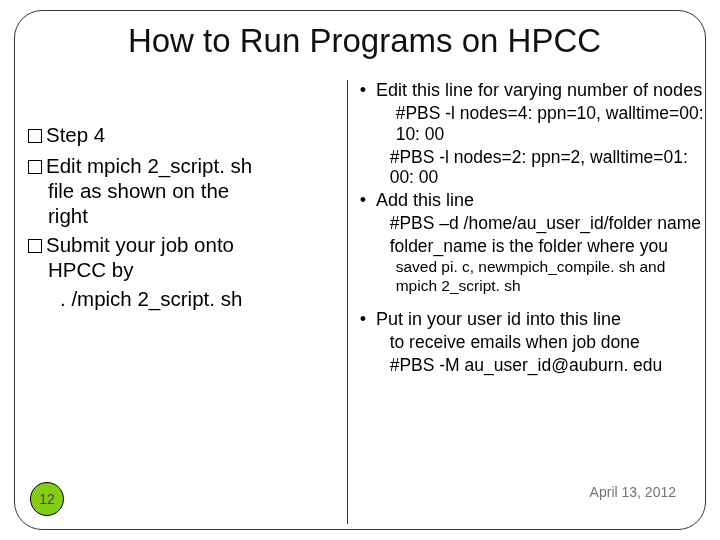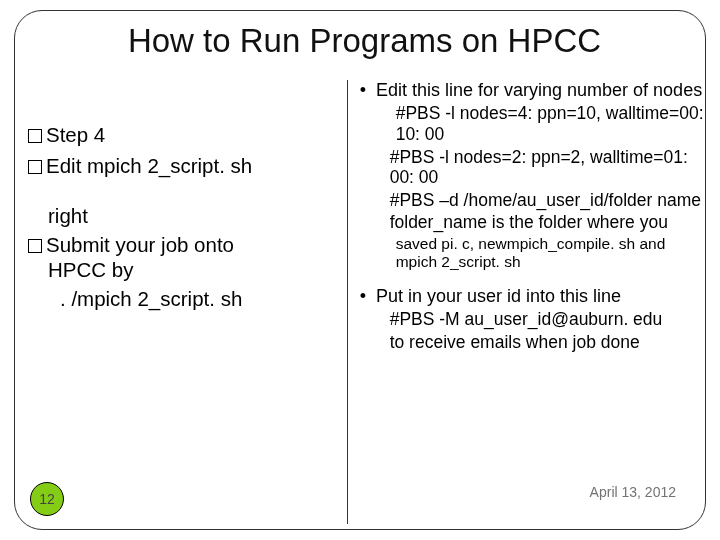--- a/index.html
+++ b/index.html
@@ -140,45 +140,48 @@
   <div class="title">How to Run Programs on HPCC</div>
 
   <div class="body">
 
     <div class="col-left">
       <div class="step-line">
         <span class="box-bullet"></span><span>Step 4</span>
       </div>
       <div class="sub-item">
         <span class="box-bullet"></span><span>Edit mpich 2_script. sh</span><br>
-        <br>
+        <span>file as shown on the</span><br>
         <span>right</span>
       </div>
       <div class="sub-item">
         <span class="box-bullet"></span><span>Submit your job onto</span><br>
         <span>HPCC by</span>
       </div>
       <div class="cmd-indent">. /mpich 2_script. sh</div>
     </div>
 
     <div class="col-right">
       <div class="r-bullet">
         <span class="dot">•&nbsp;&nbsp;</span><span>Edit this line for varying number of nodes</span>
       </div>
       <div class="r-sub1">#PBS -l nodes=4: ppn=10, walltime=00: 10: 00</div>
       <div class="r-sub1b">#PBS -l nodes=2: ppn=2, walltime=01: 00: 00</div>
 
+      <div class="r-bullet">
+        <span class="dot">•&nbsp;&nbsp;</span><span>Add this line</span>
+      </div>
       <div class="r-sub1b">#PBS –d /home/au_user_id/folder name</div>
       <div class="r-sub1b">folder_name is the folder where you</div>
       <div class="r-sub-small">saved pi. c, newmpich_compile. sh and mpich 2_script. sh</div>
 
       <div class="r-bullet">
         <span class="dot">•&nbsp;&nbsp;</span><span>Put in your user id into this line</span>
       </div>
+      <div class="r-sub1b">to receive emails when job done</div>
       <div class="r-sub1b">#PBS -M au_user_id@auburn. edu</div>
-      <div class="r-sub1b">to receive emails when job done</div>
     </div>
 
   </div>
 
   <div class="slide-number">12</div>
   <div class="slide-date">April 13, 2012</div>
 </div>
 
 </body></html>

